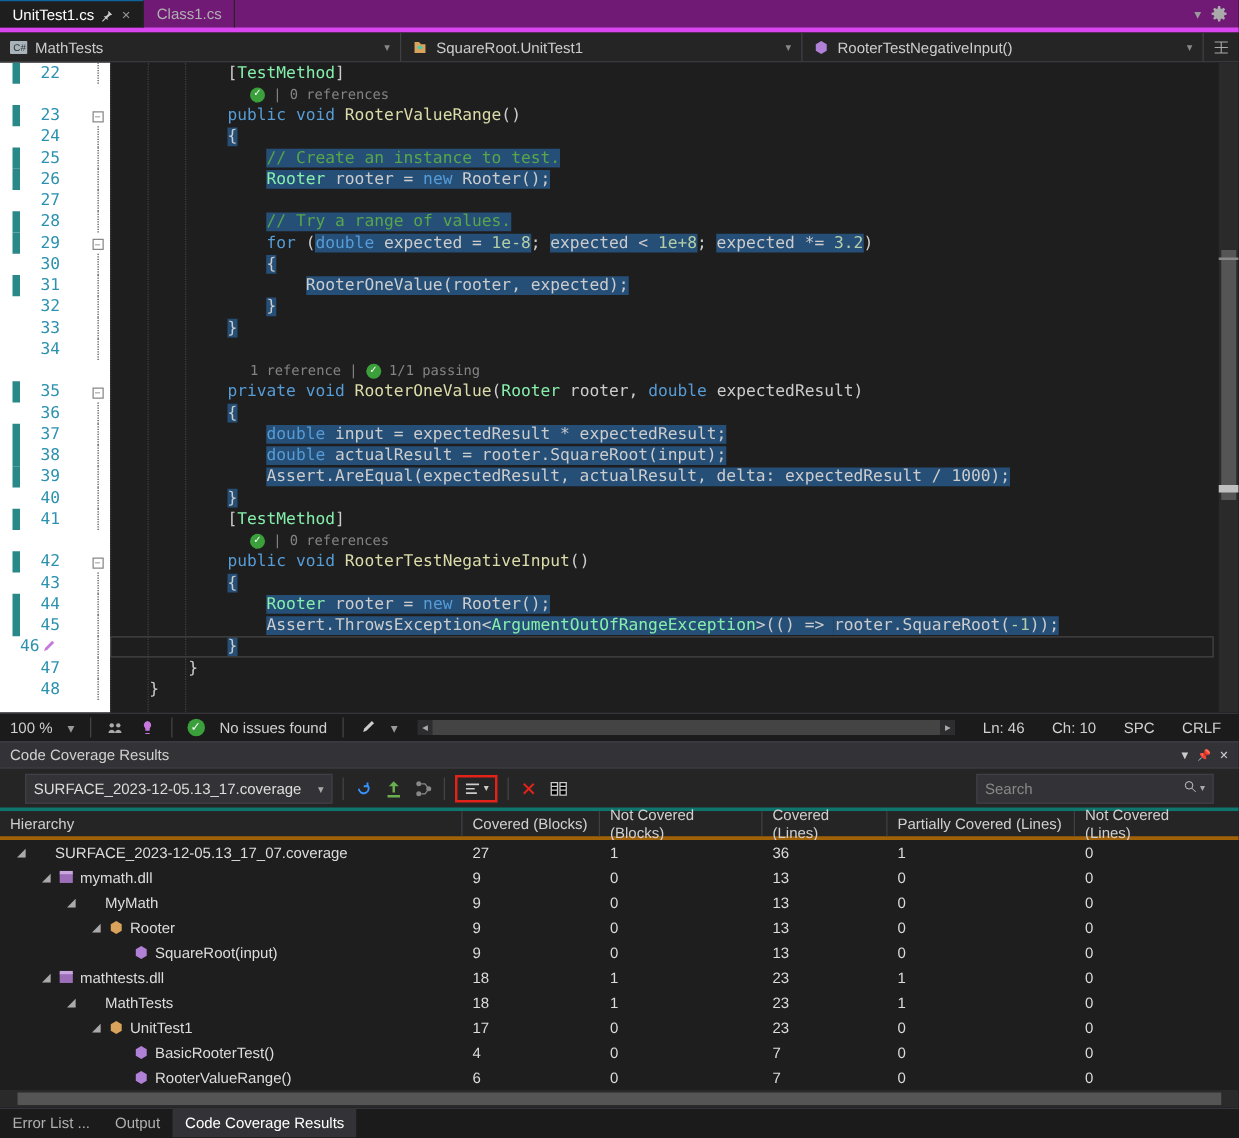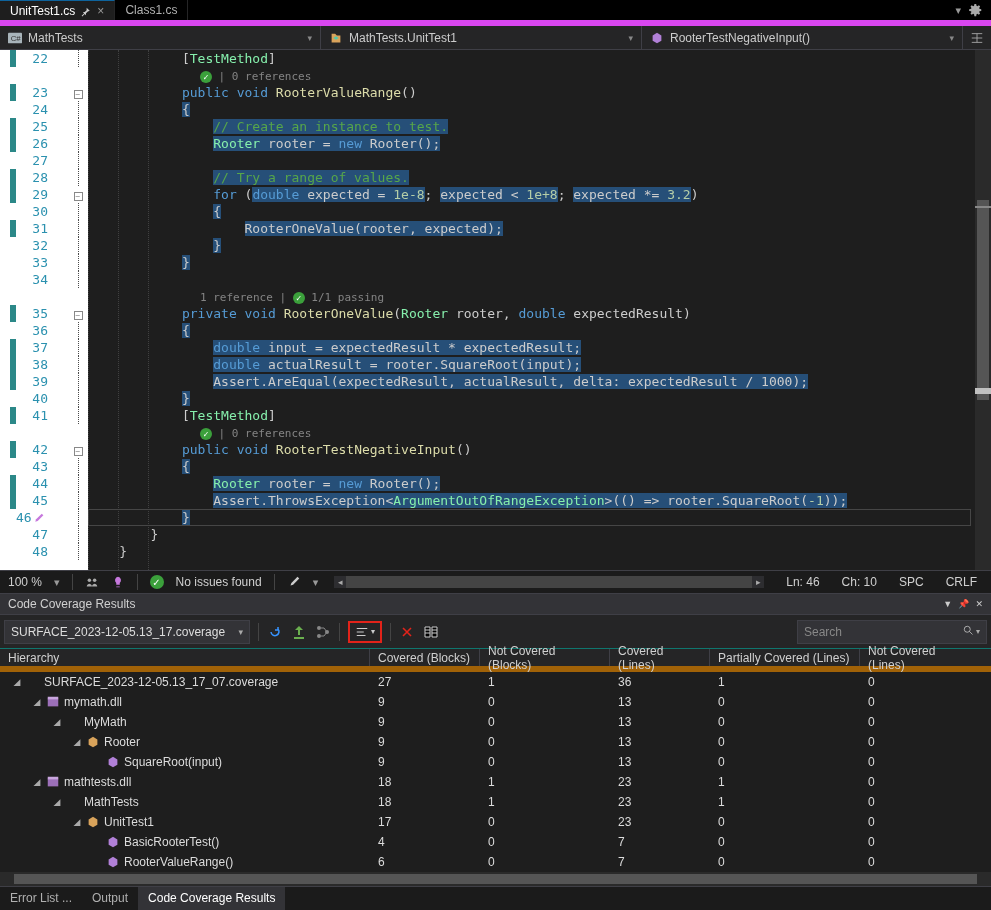--- a/index.html
+++ b/index.html
@@ -1,17 +1,17 @@
 <!DOCTYPE html>
 <html><head>
 <meta charset="utf-8">
 <style>
   * { margin:0; padding:0; box-sizing:border-box; }
   body { background:#1c1c1c; color:#ccc; font-family:"Segoe UI",Tahoma,sans-serif; font-size:12px; width:991px; height:910px; overflow:hidden; display:flex; flex-direction:column; }
-  .tabs { display:flex; background:#000000; height:26px; align-items:stretch; border-bottom:6px solid #d946ef; }
+  .tabs { display:flex; background:#701a75; height:26px; align-items:stretch; border-bottom:4px solid #d946ef; }
   .tab { padding:4px 10px; color:#b0b0b0; display:flex; align-items:center; gap:6px; cursor:pointer; border-right:1px solid #252526; }
   .tab.active { background:#1e1e1e; color:#fff; border-top:1px solid #0e639c; }
   .pin-ic { width:10px; height:10px; }
   .pin-ic svg { width:100%; height:100%; }
   .close-x { color:#999; }
   .tabs-right { margin-left:auto; display:flex; gap:8px; padding:0 8px; align-items:center; }
   .arr { color:#999; font-size:11px; }
   .gear { width:14px; height:14px; }
   .gear svg { width:14px; height:14px; fill:#aaa; }
   .navbar { display:flex; background:#252526; height:24px; border-bottom:1px solid #3f3f46; align-items:stretch; }
@@ -53,29 +53,29 @@
   .sb-btn { cursor:pointer; }
   .sb-scroll { flex:1; height:12px; background:#2d2d30; position:relative; margin:0 4px; }
   .sb-scroll .sth { position:absolute; top:0; left:12px; right:12px; bottom:0; background:#444; }
   .sb-scroll .sarr { position:absolute; top:0; width:12px; text-align:center; font-size:9px; color:#aaa; line-height:12px; }
   .sb-right { display:flex; gap:10px; }
   .sb-cell { border:1px solid transparent; padding:1px 5px; }
   .panel { flex:1; display:flex; flex-direction:column; background:#252526; }
   .panel-title { height:22px; display:flex; align-items:center; padding:0 8px; background:#333337; color:#d0d0d0; border-top:1px solid #3f3f46; border-bottom:1px solid #3f3f46; }
   .panel-title .ptright { margin-left:auto; display:flex; gap:6px; align-items:center; }
   .panel-title .pico { font-size:9px; color:#ccc; cursor:pointer; }
-  .panel-tb { height:34px; display:flex; align-items:center; padding:4px 4px; gap:8px; background:#252526; border-bottom:1px solid #0f766e; }
+  .panel-tb { height:34px; display:flex; align-items:center; padding:4px 20px; gap:8px; background:#252526; border-bottom:3px solid #0f766e; }
   .panel-dd { width:246px; height:24px; background:#333337; border:1px solid #3f3f46; display:flex; align-items:center; padding:0 6px; color:#ddd; cursor:pointer; }
   .panel-dd .dd { margin-left:auto; font-size:9px; color:#aaa; }
   .tb-ic { width:16px; height:16px; display:flex; align-items:center; justify-content:center; cursor:pointer; }
   .tb-sep { width:1px; height:18px; background:#444; }
   .tb-focus { width:34px; height:22px; border:2px solid #e2231a; display:flex; align-items:center; justify-content:center; gap:2px; }
   .tb-search { margin-left:auto; width:190px; height:24px; background:#333337; border:1px solid #3f3f46; display:flex; align-items:center; padding:0 6px; color:#888;text-align:right; }
   .tb-search .mag { margin-left:auto; display:flex; gap:2px; align-items:center; }
-  .cov-head { display:flex; height:23px; background:#252526; border-bottom:6px solid #a16207; align-items:flex-start; color:#d0d0d0; }
+  .cov-head { display:flex; height:23px; background:#252526; border-bottom:3px solid #a16207; align-items:flex-start; color:#d0d0d0; }
   .cov-cell { border-right:1px solid #3f3f46; padding:0 8px; height:100%; display:flex; align-items:center; }
   .cov-body { flex:1; background:#1e1e1e; overflow:hidden; position:relative; }
   .cov-row { display:flex; height:20px; align-items:center; color:#dcdcdc; }
   .cov-name { display:flex; align-items:center; gap:4px; padding-left:0; }
   .expander { width:10px; display:inline-block; text-align:center; color:#aaa; font-size:9px; }
   .ico-asm { width:14px; height:14px; }
   .ico-asm svg { width:14px;height:14px;}
   .cov-hsb { position:absolute; left:0; right:0; bottom:0; height:14px; background:#2a2a2a; }
   .cov-hsb .ht { position:absolute; top:2px; bottom:2px; left:14px; right:14px; background:#555; }
   .bot-tabs { height:24px; background:#1b1b1b; display:flex; align-items:stretch; border-top:1px solid #3f3f46; }
@@ -117,21 +117,21 @@
           <text x="3" y="11" font-size="9" fill="#333">C#</text>
         </svg></span>
     <span>MathTests</span>
     <span class="dd">▾</span>
   </div>
   <div class="nav-seg">
     <span class="ic"><svg viewBox="0 0 16 16">
           <path fill="#d9a35b" d="M3 3h4l2 2h4v8H3z"></path>
           <path fill="#4ec9b0" d="M8 6l3 2-3 2-3-2z"></path>
         </svg></span>
-    <span>MathTests.UnitTest1</span>
+    <span>SquareRoot.UnitTest1</span>
     <span class="dd">▾</span>
   </div>
   <div class="nav-seg">
     <span class="ic"><svg viewBox="0 0 16 16">
           <path fill="#b180d7" d="M8 2l5 3v6l-5 3-5-3V5z"></path>
         </svg></span>
     <span>RooterTestNegativeInput()</span>
     <span class="dd">▾</span>
   </div>
   <div class="nav-end">

